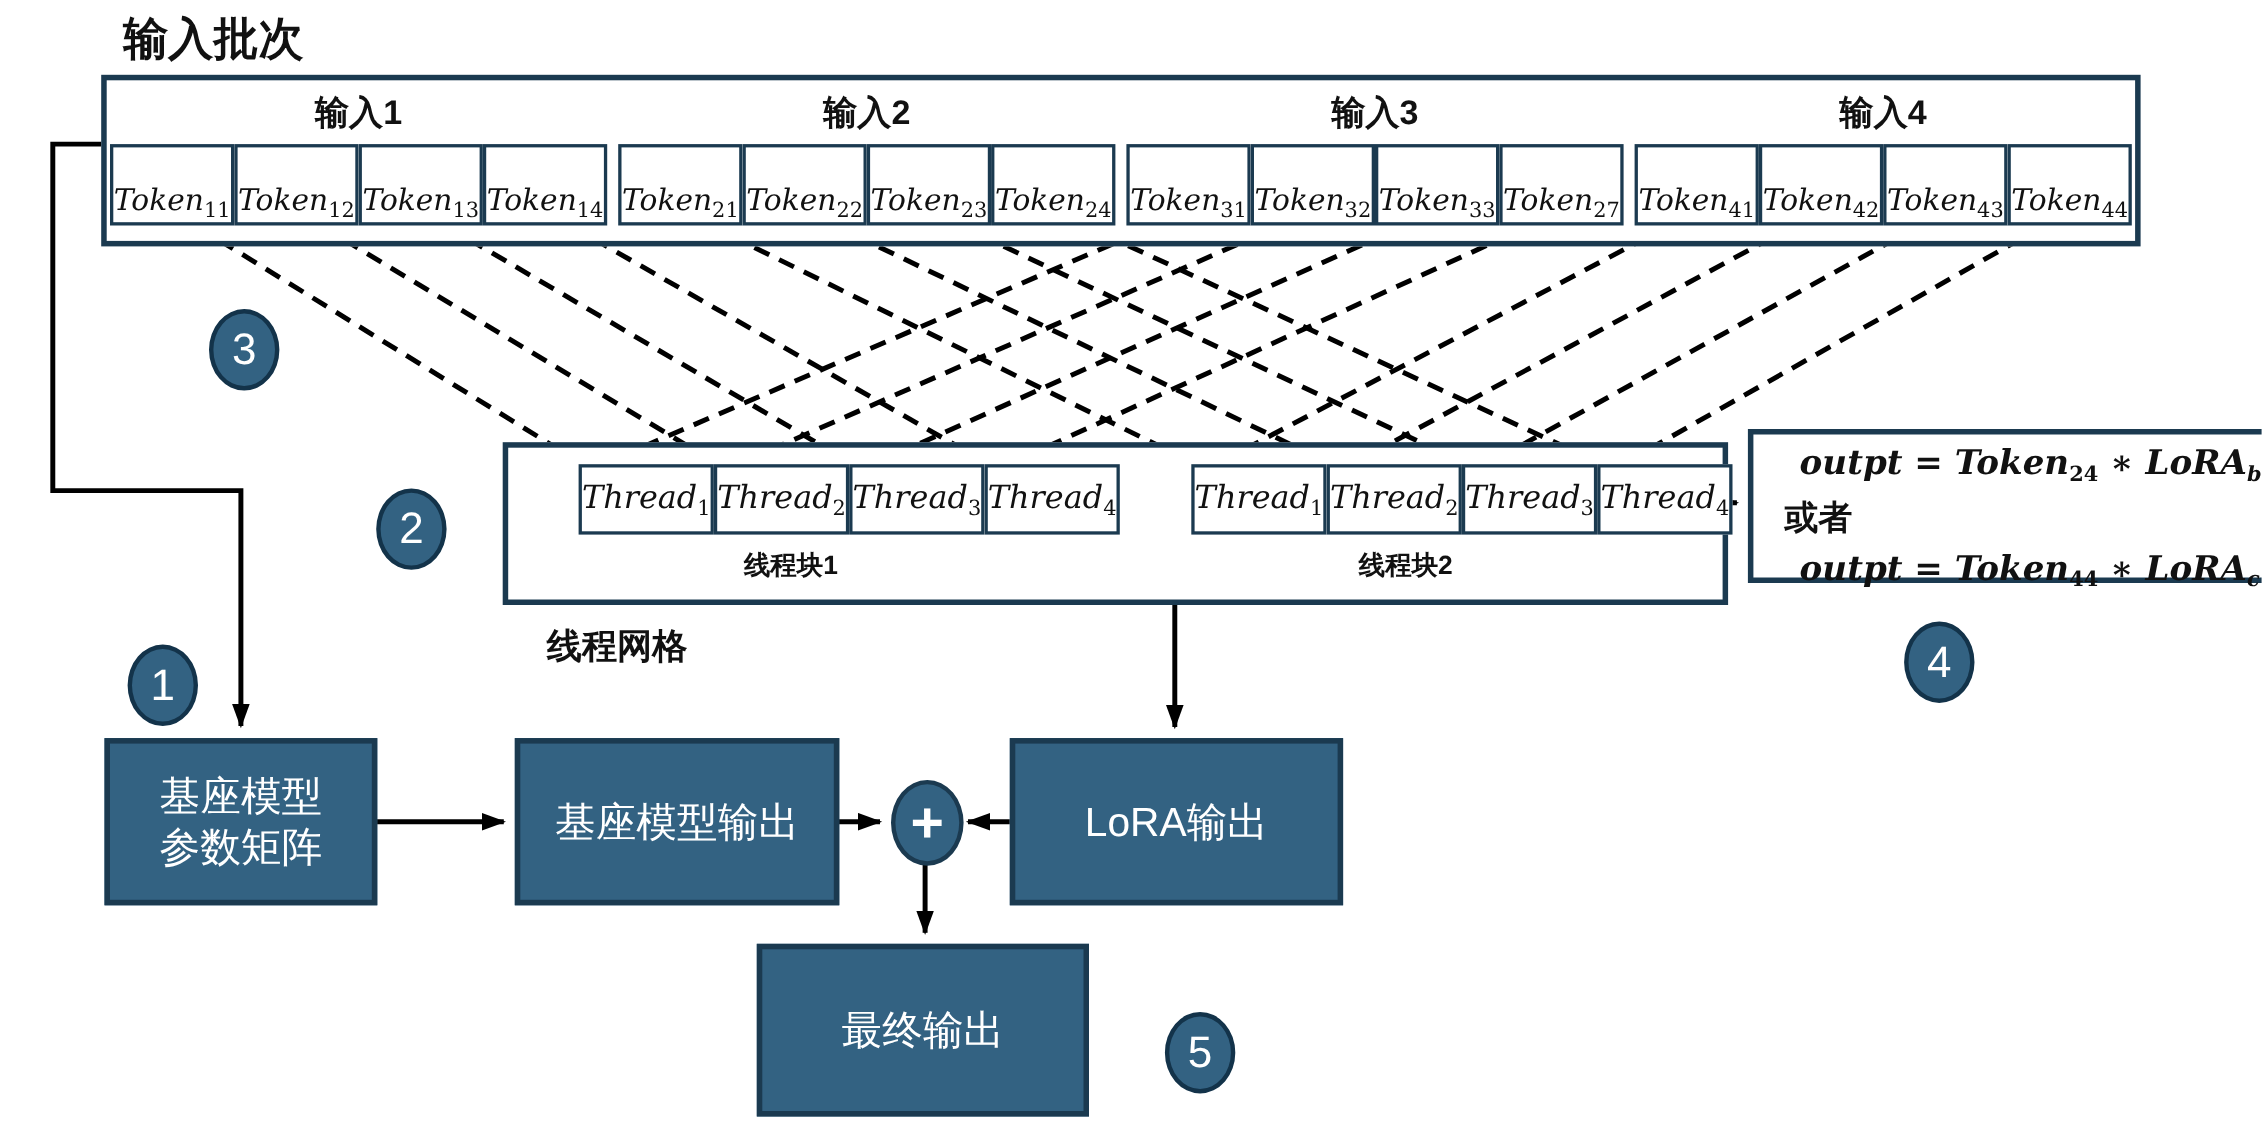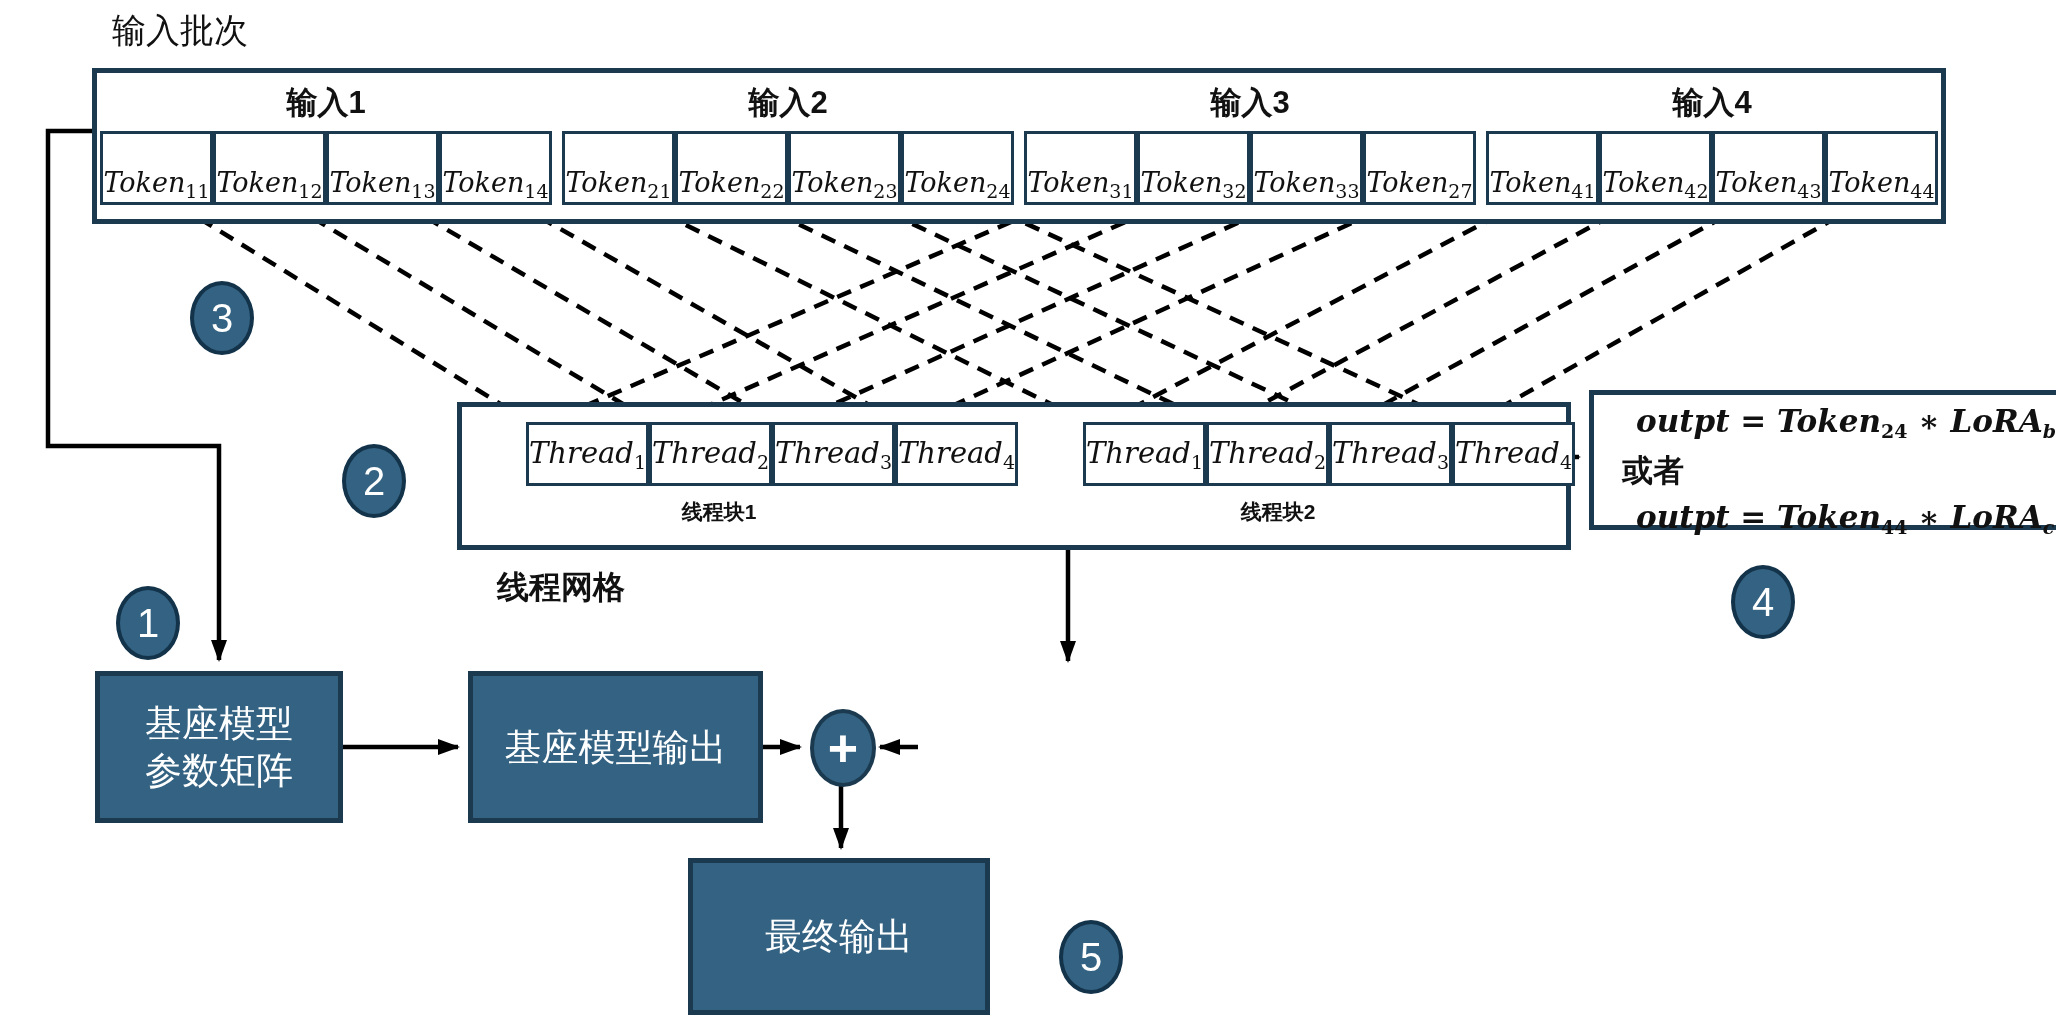--- a/index.html
+++ b/index.html
@@ -4,21 +4,21 @@
 <style>
   html,body{margin:0;padding:0;background:#ffffff;}
   body{width:2056px;height:1020px;overflow:hidden;
        font-family:"Liberation Sans",sans-serif;color:#111;}
   #canvas{position:relative;width:2056px;height:1020px;background:#fff;}
   #edge-layer{position:absolute;left:0;top:0;width:2056px;height:1020px;pointer-events:none;}
 
   .solid-edge{stroke:#000;stroke-width:4.5;fill:none;}
   .dashed-edge{stroke:#000;stroke-width:4.5;fill:none;stroke-dasharray:15 10;}
 
-  .diagram-title{position:absolute;left:112px;top:8px;font-size:34px;font-weight:400;color:#111;}
+  .diagram-title{position:absolute;left:112px;top:8px;font-size:41px;font-weight:700;color:#111;}
 
   
   .outer-input-box{position:absolute;left:92px;top:55px;width:1838px;height:146px;
        border:5px solid #1b3a50;background:#fff;display:flex;gap:10px;padding:0 3px;margin-top:13px;}
   .input-group{flex:1;display:flex;flex-direction:column;}
   .group-header{height:58px;line-height:60px;text-align:center;font-size:31px;font-weight:600;color:#111;}
   .token-row{display:flex;height:74px;}
   .token-cell{flex:1;border:3px solid #1b3a50;background:#fff;display:flex;
        align-items:flex-end;justify-content:center;}
   .math{font-family:"DejaVu Serif",serif;font-style:italic;}
@@ -28,21 +28,21 @@
 
   
   .thread-grid-box{position:absolute;left:457px;top:402px;width:1104px;height:138px;
        border:5px solid #1b3a50;background:#fff;}
   .thread-cells{position:absolute;display:flex;height:64px;top:422px;margin-left:48px;}
   #block1-cells{left:478px;width:482px;}
   #block2-cells{left:1035px;width:486px;}
   .thread-cell{flex:1;border:3px solid #1b3a50;background:#fff;display:flex;
        align-items:center;justify-content:center;}
   .thread-cell .math{font-size:29px;color:#111;}
-  .block-label{position:absolute;top:498px;text-align:center;font-size:21px;font-weight:600;color:#111;}
+  .block-label{position:absolute;top:498px;text-align:center;font-size:24px;font-weight:600;color:#111;}
   #block1-label{left:478px;width:482px;}
   #block2-label{left:1035px;width:486px;}
   .grid-label{position:absolute;left:497px;top:566px;font-size:32px;font-weight:600;color:#111;}
 
   
   .formula-box{position:absolute;left:1589px;top:390px;width:454px;height:130px;
        border:5px solid #1b3a50;background:#fff;padding-left:16px;}
   .f-line{font-family:"DejaVu Serif",serif;font-style:italic;font-size:31px;font-weight:600;
        color:#111;padding-left:26px;margin-top:6px;line-height:40px;white-space:nowrap;}
   .f-or{font-size:31px;font-weight:600;color:#111;padding-left:12px;line-height:40px;}
@@ -218,20 +218,21 @@
     <div class="f-line"><span>outpt = Token</span><sub class="sb">24</sub><span> ∗ LoRA</span><sub class="sb it">b</sub></div>
     <div class="f-or">或者</div>
     <div class="f-line"><span>outpt = Token</span><sub class="sb">44</sub><span> ∗ LoRA</span><sub class="sb it">c</sub></div>
   </div>
 
   <div class="flow-box" id="matrix-box">
     <div>基座模型</div>
     <div>参数矩阵</div>
   </div>
   <div class="flow-box" id="base-output-box">基座模型输出</div>
+  <div class="flow-box" id="lora-box">LoRA输出</div>
   <div class="flow-box" id="final-box">最终输出</div>
 
   <div class="plus-circle">+</div>
 
   <div class="badge" id="badge-1">1</div>
   <div class="badge" id="badge-2">2</div>
   <div class="badge" id="badge-3">3</div>
   <div class="badge" id="badge-4">4</div>
   <div class="badge" id="badge-5">5</div>
 

